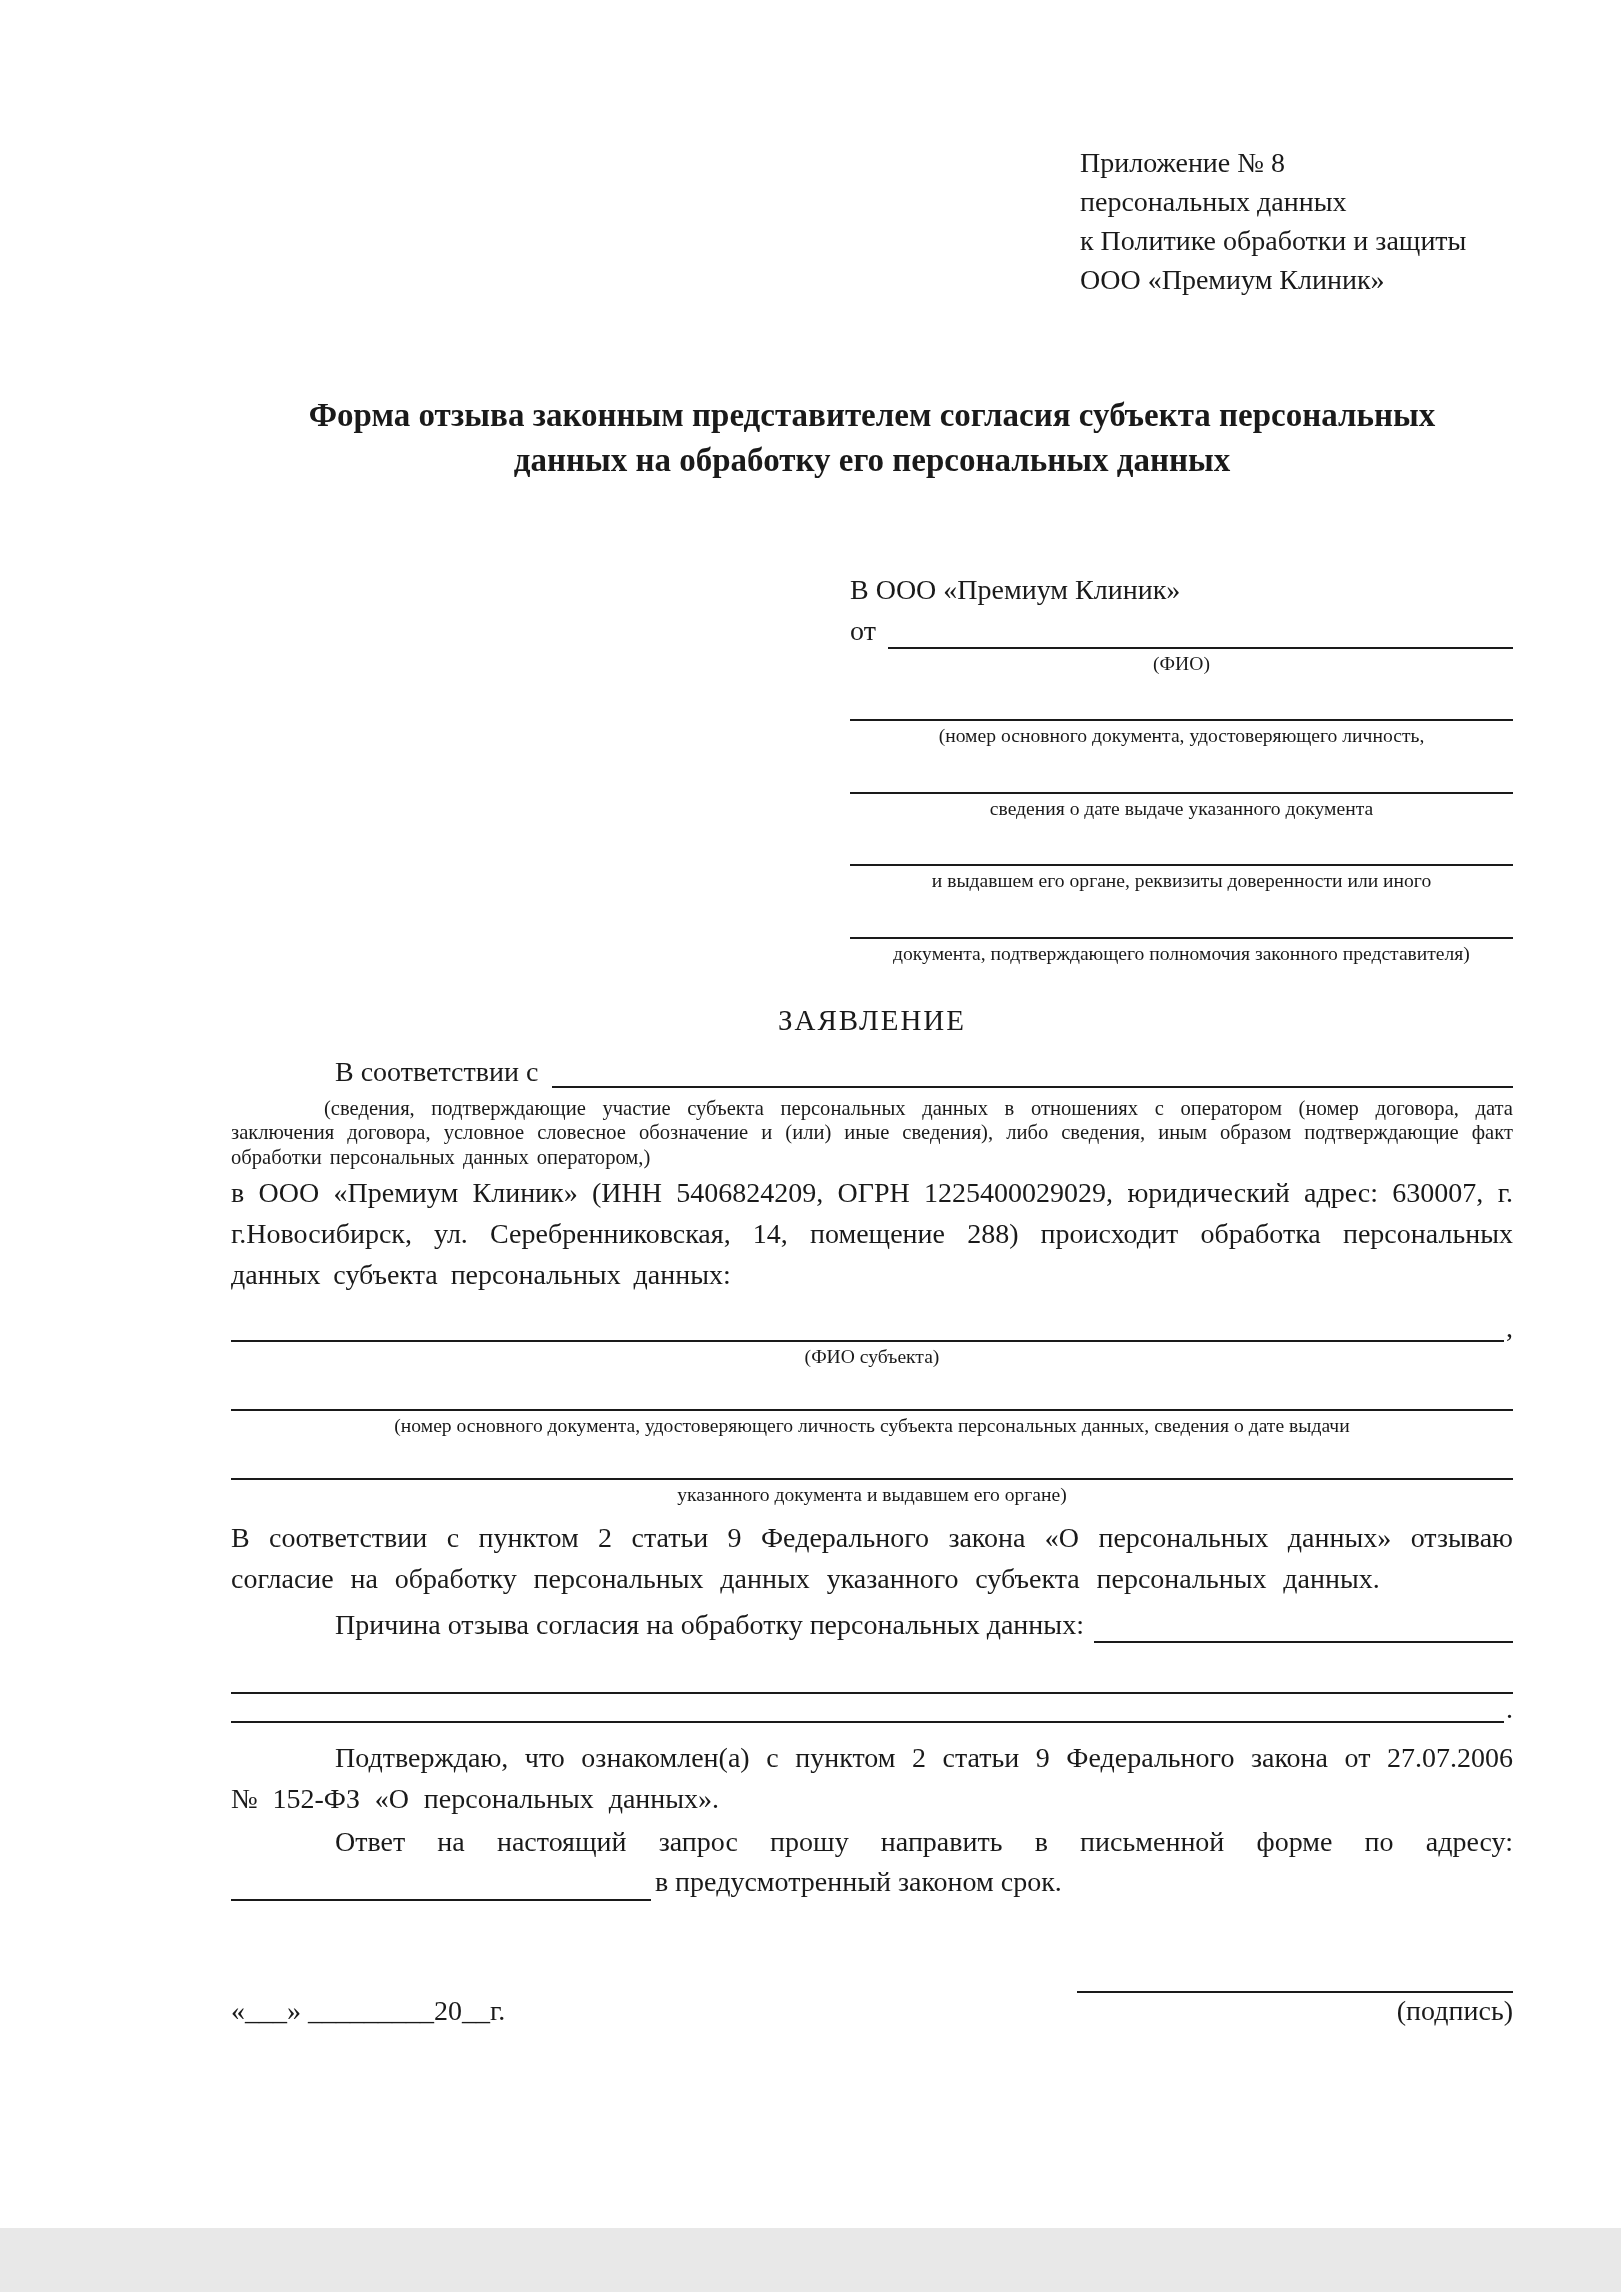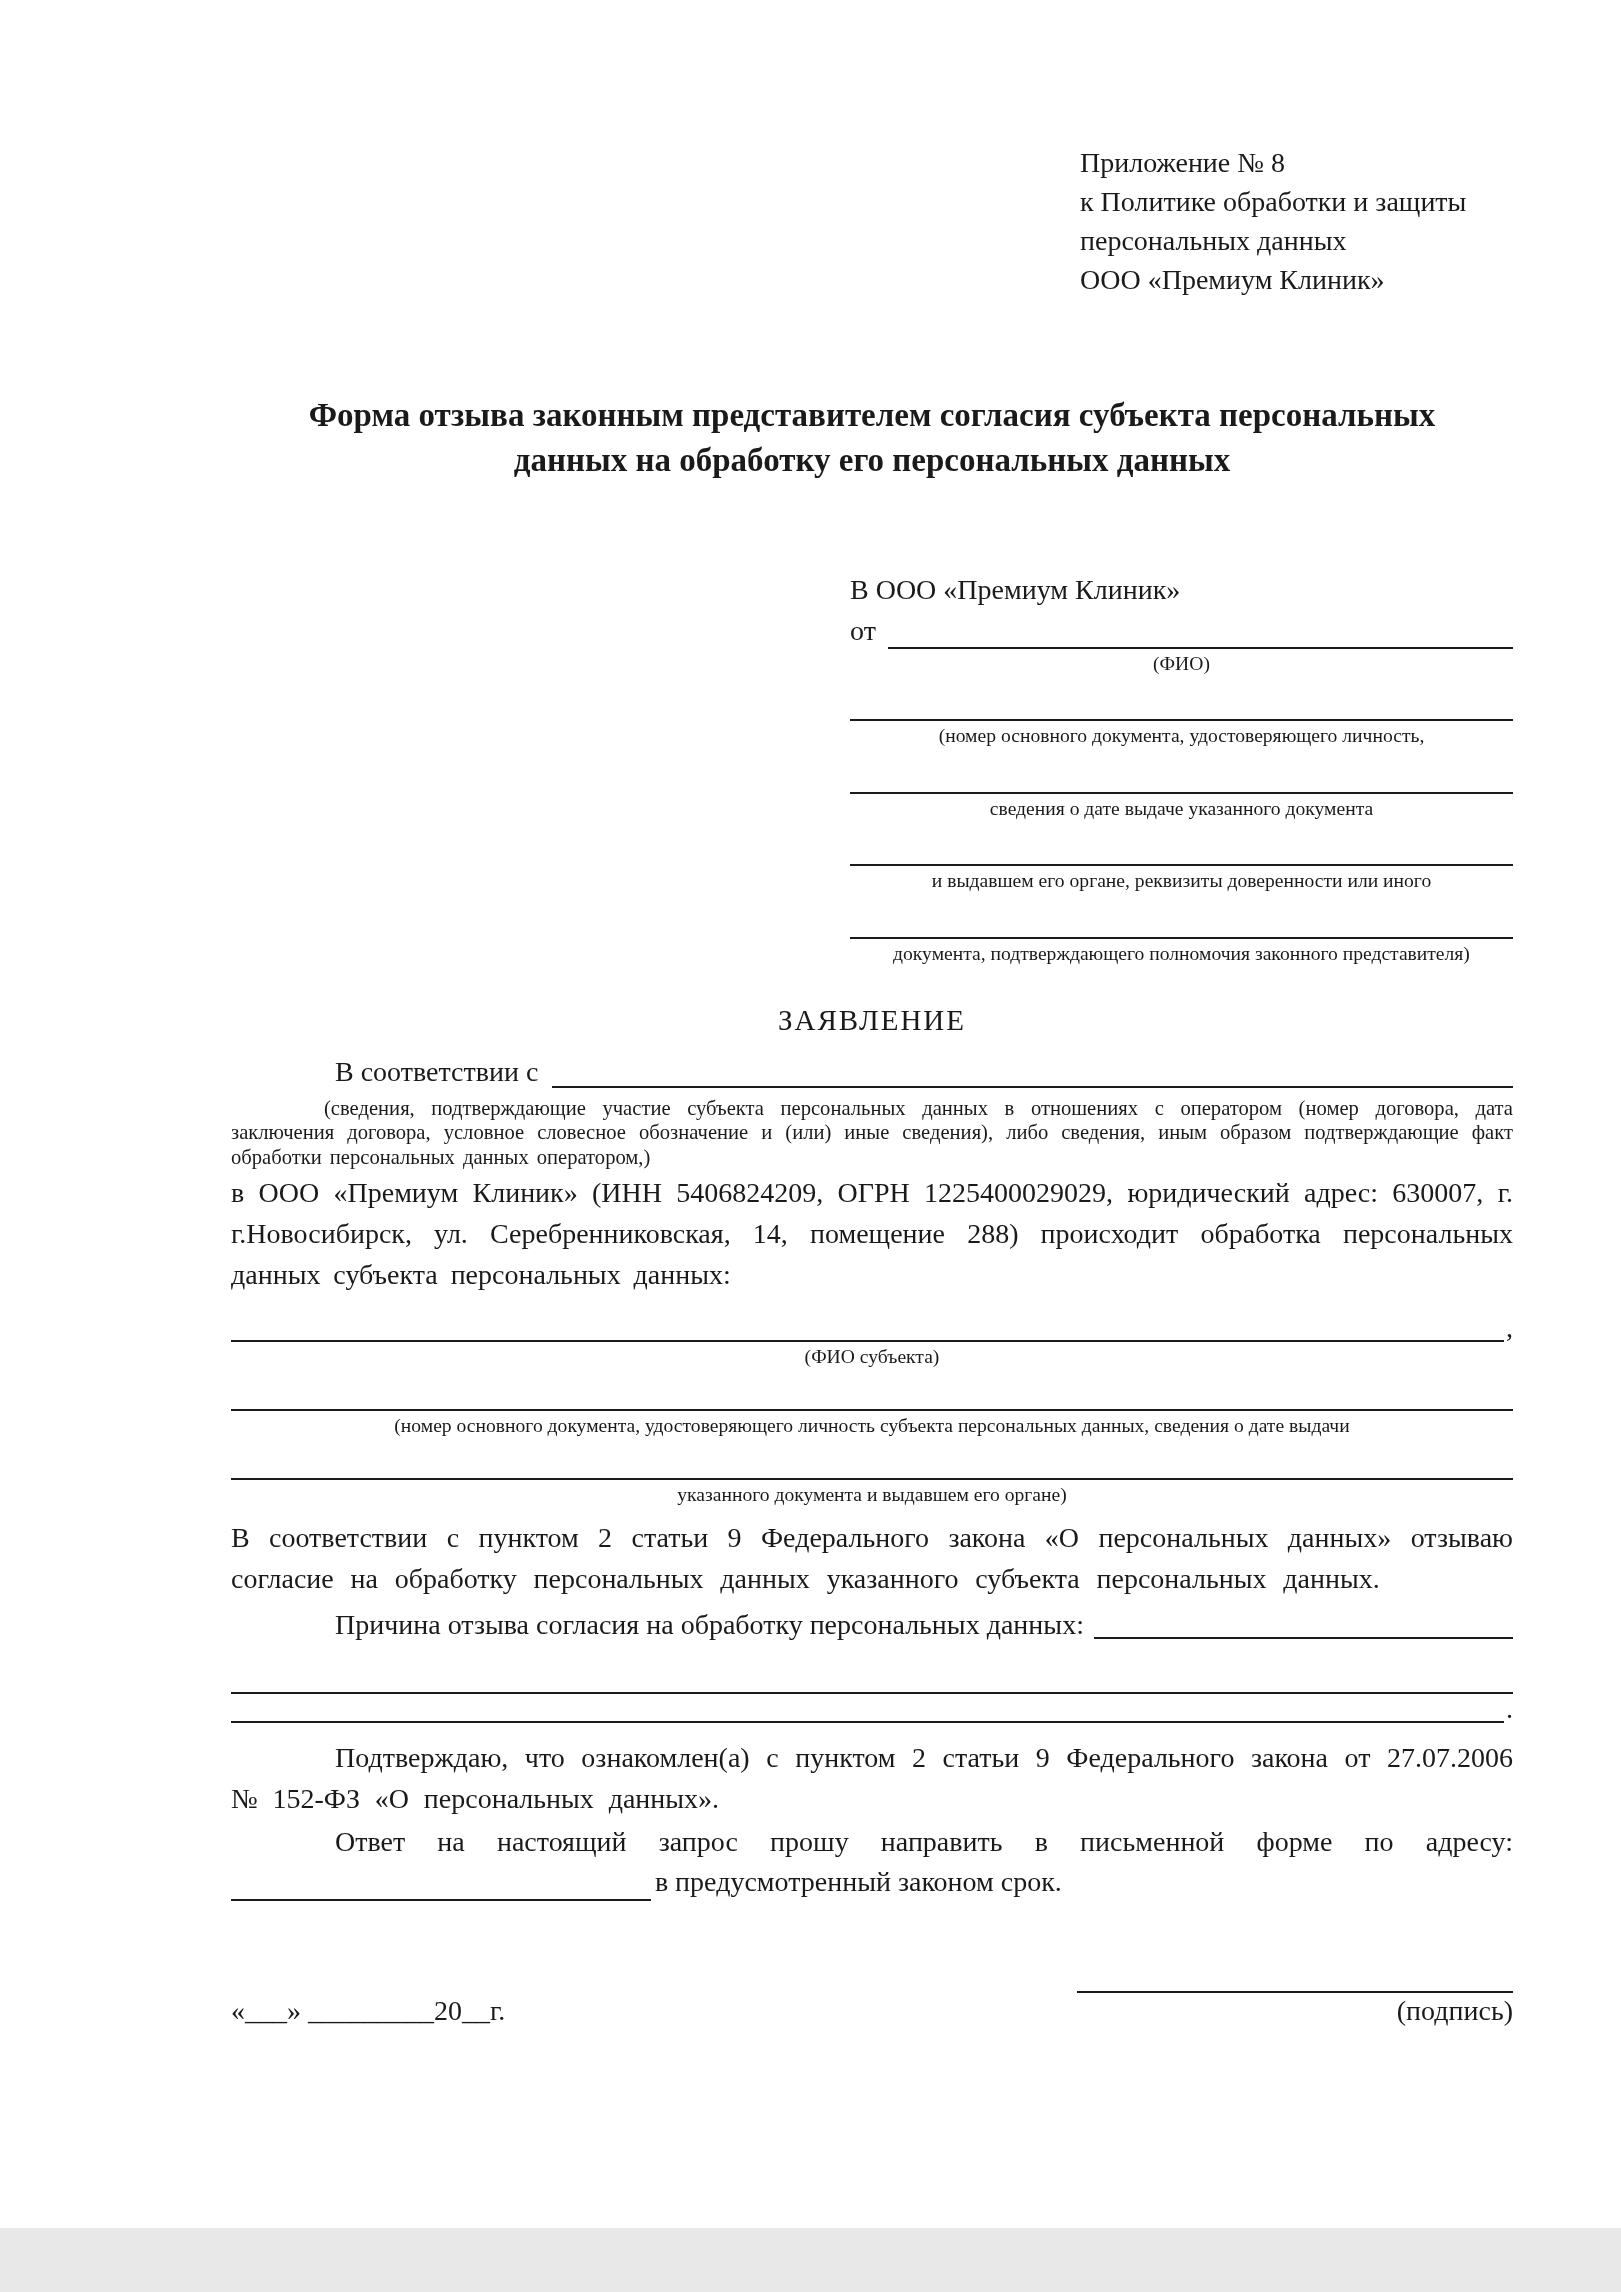--- a/index.html
+++ b/index.html
@@ -44,21 +44,21 @@
   .note {
     margin-top:5.9px; font-size:20.6px; line-height:24.5px;
     text-align:justify; text-indent:93px; word-spacing:2.9px;
   }
   .par { font-size:28px; line-height:41px; text-align:justify; }
   .op-par { margin-top:2.9px; word-spacing:5.9px; }
   .blank-row { display:flex; align-items:flex-end; }
   .subject-row { margin-top:5.9px; }
   .trail { font-size:28px; line-height:29px; padding-left:2px; }
   .withdraw { margin-top:9.8px; word-spacing:9.8px; }
-  .reason-row { display:flex; align-items:flex-start; margin-top:7.8px; font-size:28px; }
+  .reason-row { display:flex; align-items:flex-end; margin-top:7.8px; font-size:28px; }
   .reason-label { margin-left:104px; padding-right:9.8px; white-space:nowrap; line-height:37px; }
   .rule-row { height:51px; border-bottom:2.9px solid #1a1a1a; }
   .reason-line2 { margin-top:0; }
   .confirm { margin-top:13.7px; text-indent:104px; word-spacing:7.8px; }
   .reply1 { margin-top:2px; text-indent:104px; text-align:justify; text-align-last:justify; }
   .reply2 { display:flex; align-items:flex-end; font-size:28px; }
   .reply-blank { width:420px; height:31px; border-bottom:2.9px solid #1a1a1a; }
   .reply-tail { line-height:39px; padding-left:3.9px; }
 
   
@@ -71,22 +71,22 @@
   .sig-caption { line-height:35px; }
   .date-line { line-height:35px; }
 </style>
 </head>
 <body>
 
 <div class="page">
 
   <div class="appendix">
     <div>Приложение № 8</div>
+    <div>персональных данных</div>
     <div>к Политике обработки и защиты</div>
-    <div>персональных данных</div>
     <div>ООО «Премиум Клиник»</div>
   </div>
 
   <div class="title">Форма отзыва законным представителем согласия субъекта персональных данных на обработку его персональных данных</div>
 
   <div class="addressee">
     <div class="addr-to">В ООО «Премиум Клиник»</div>
     <div class="from-row">
       <span class="from-label">от</span>
       <span class="line-fill h32"></span>

